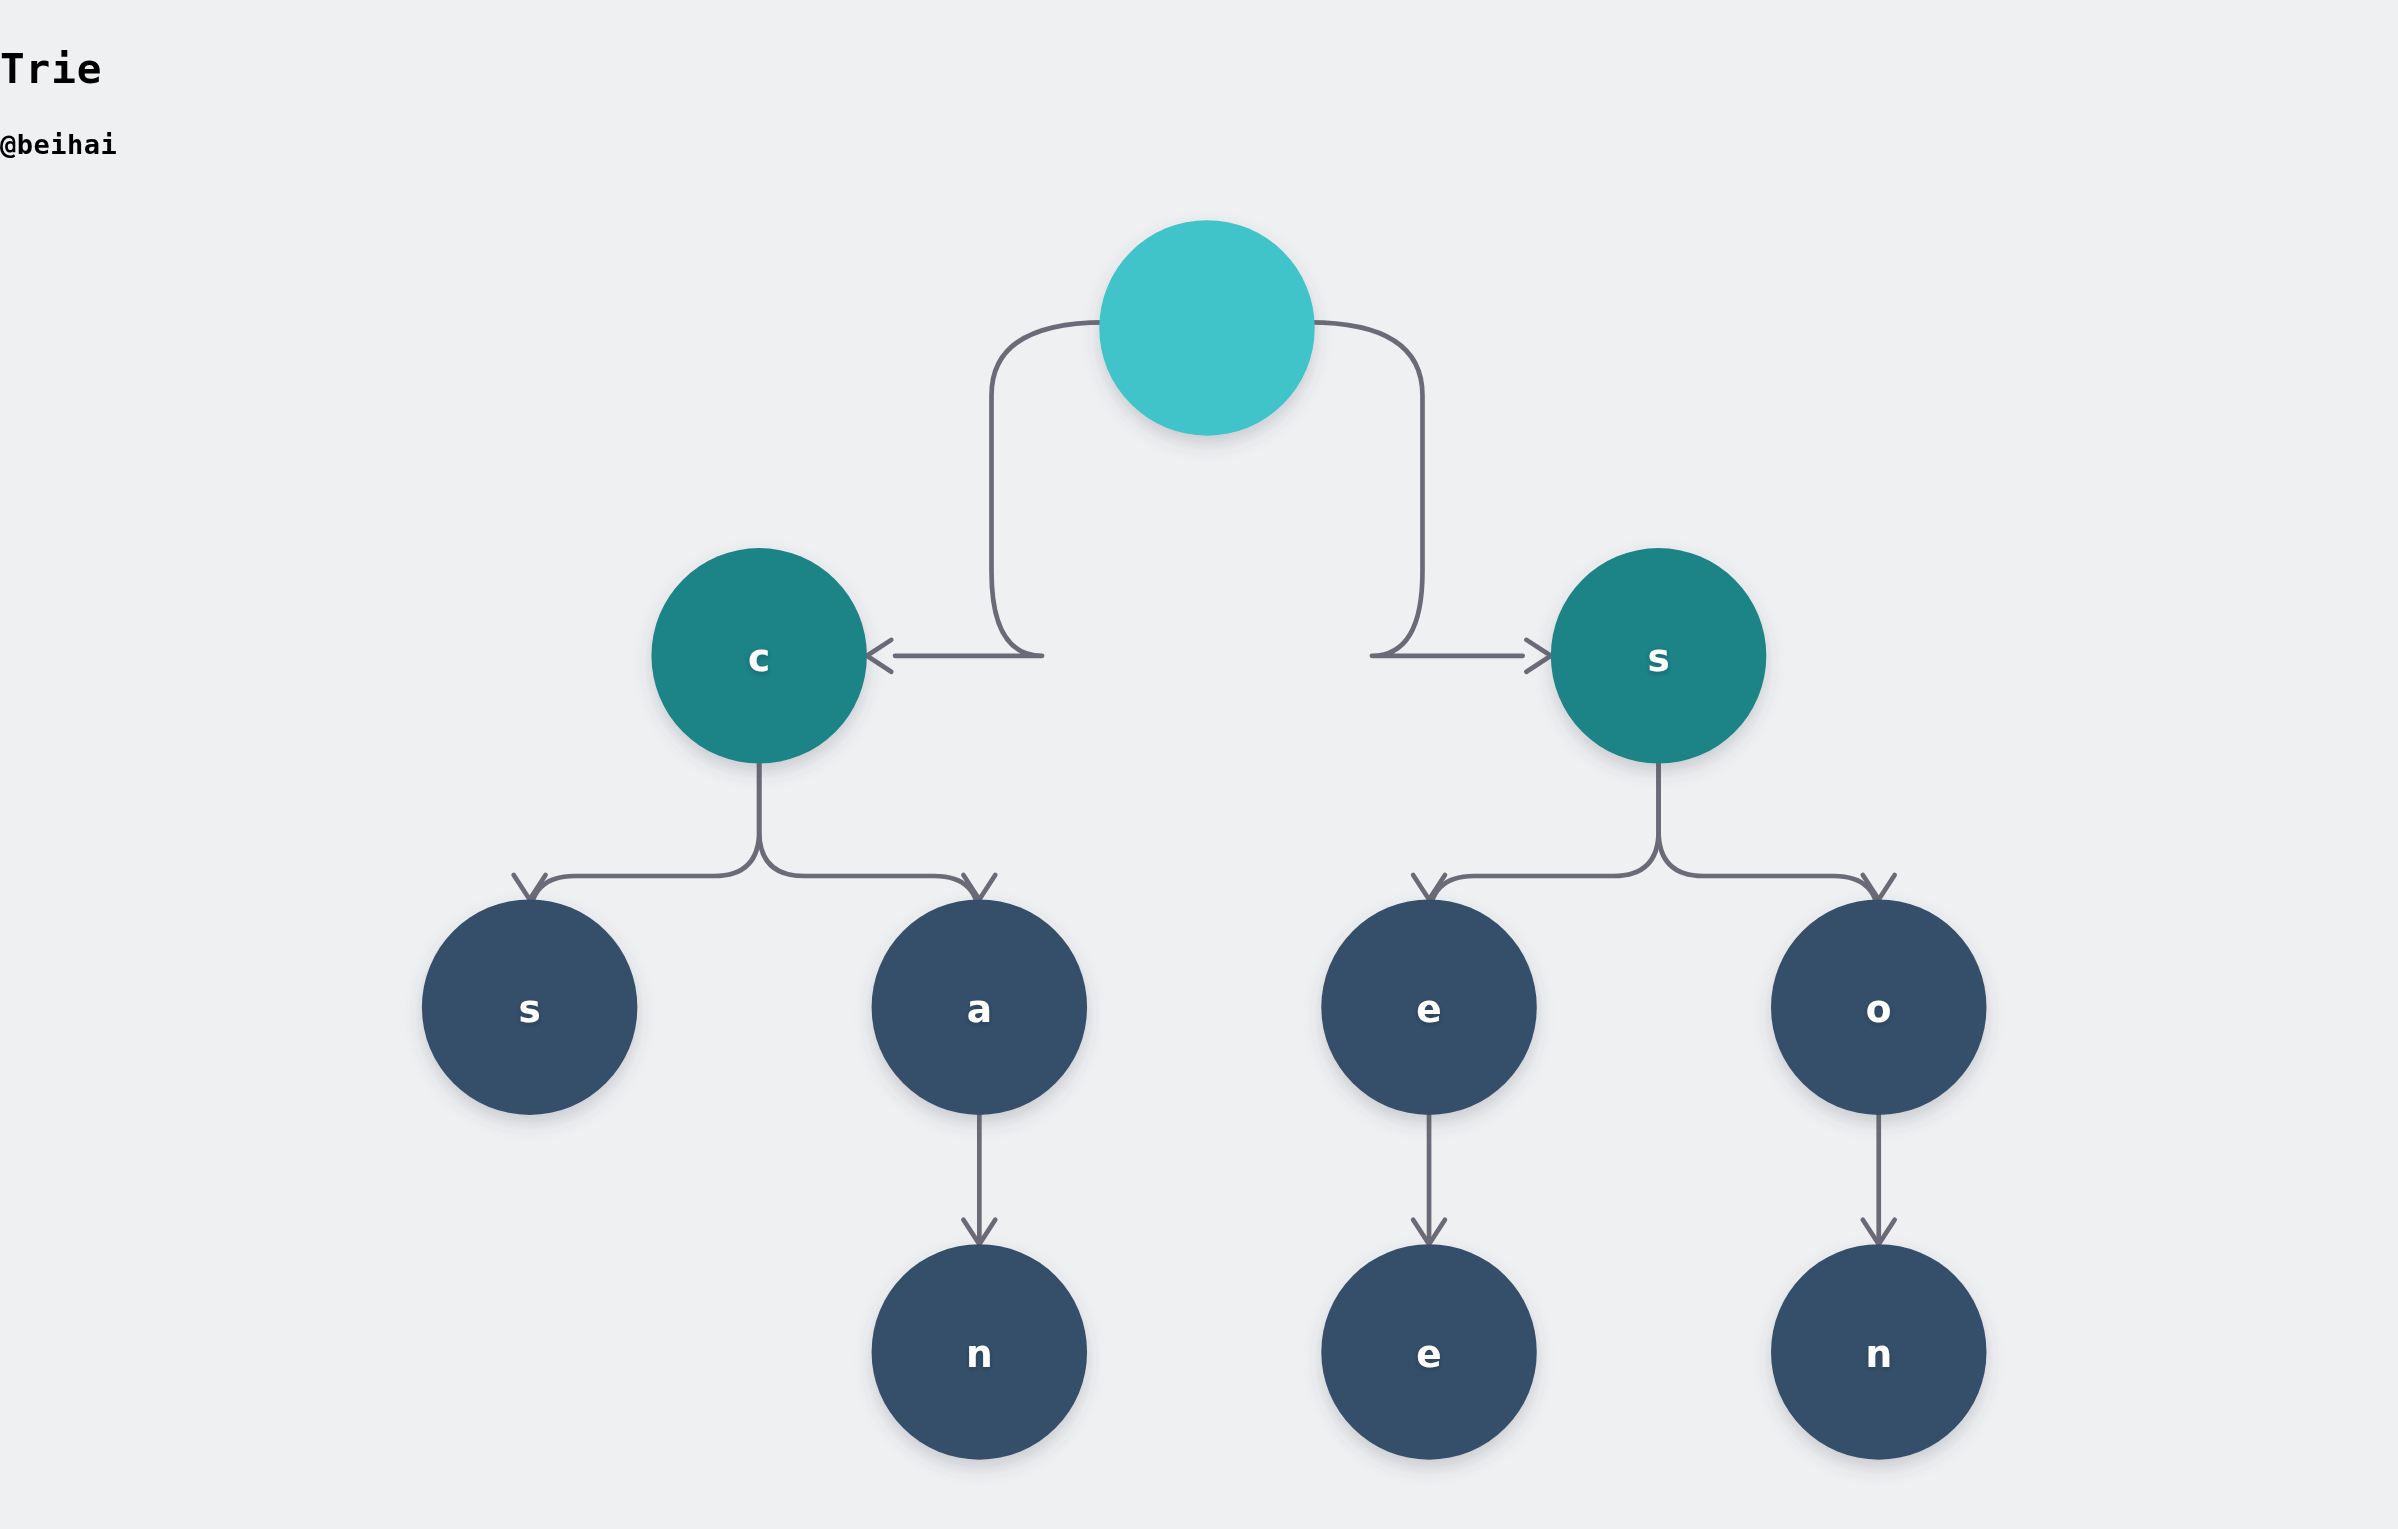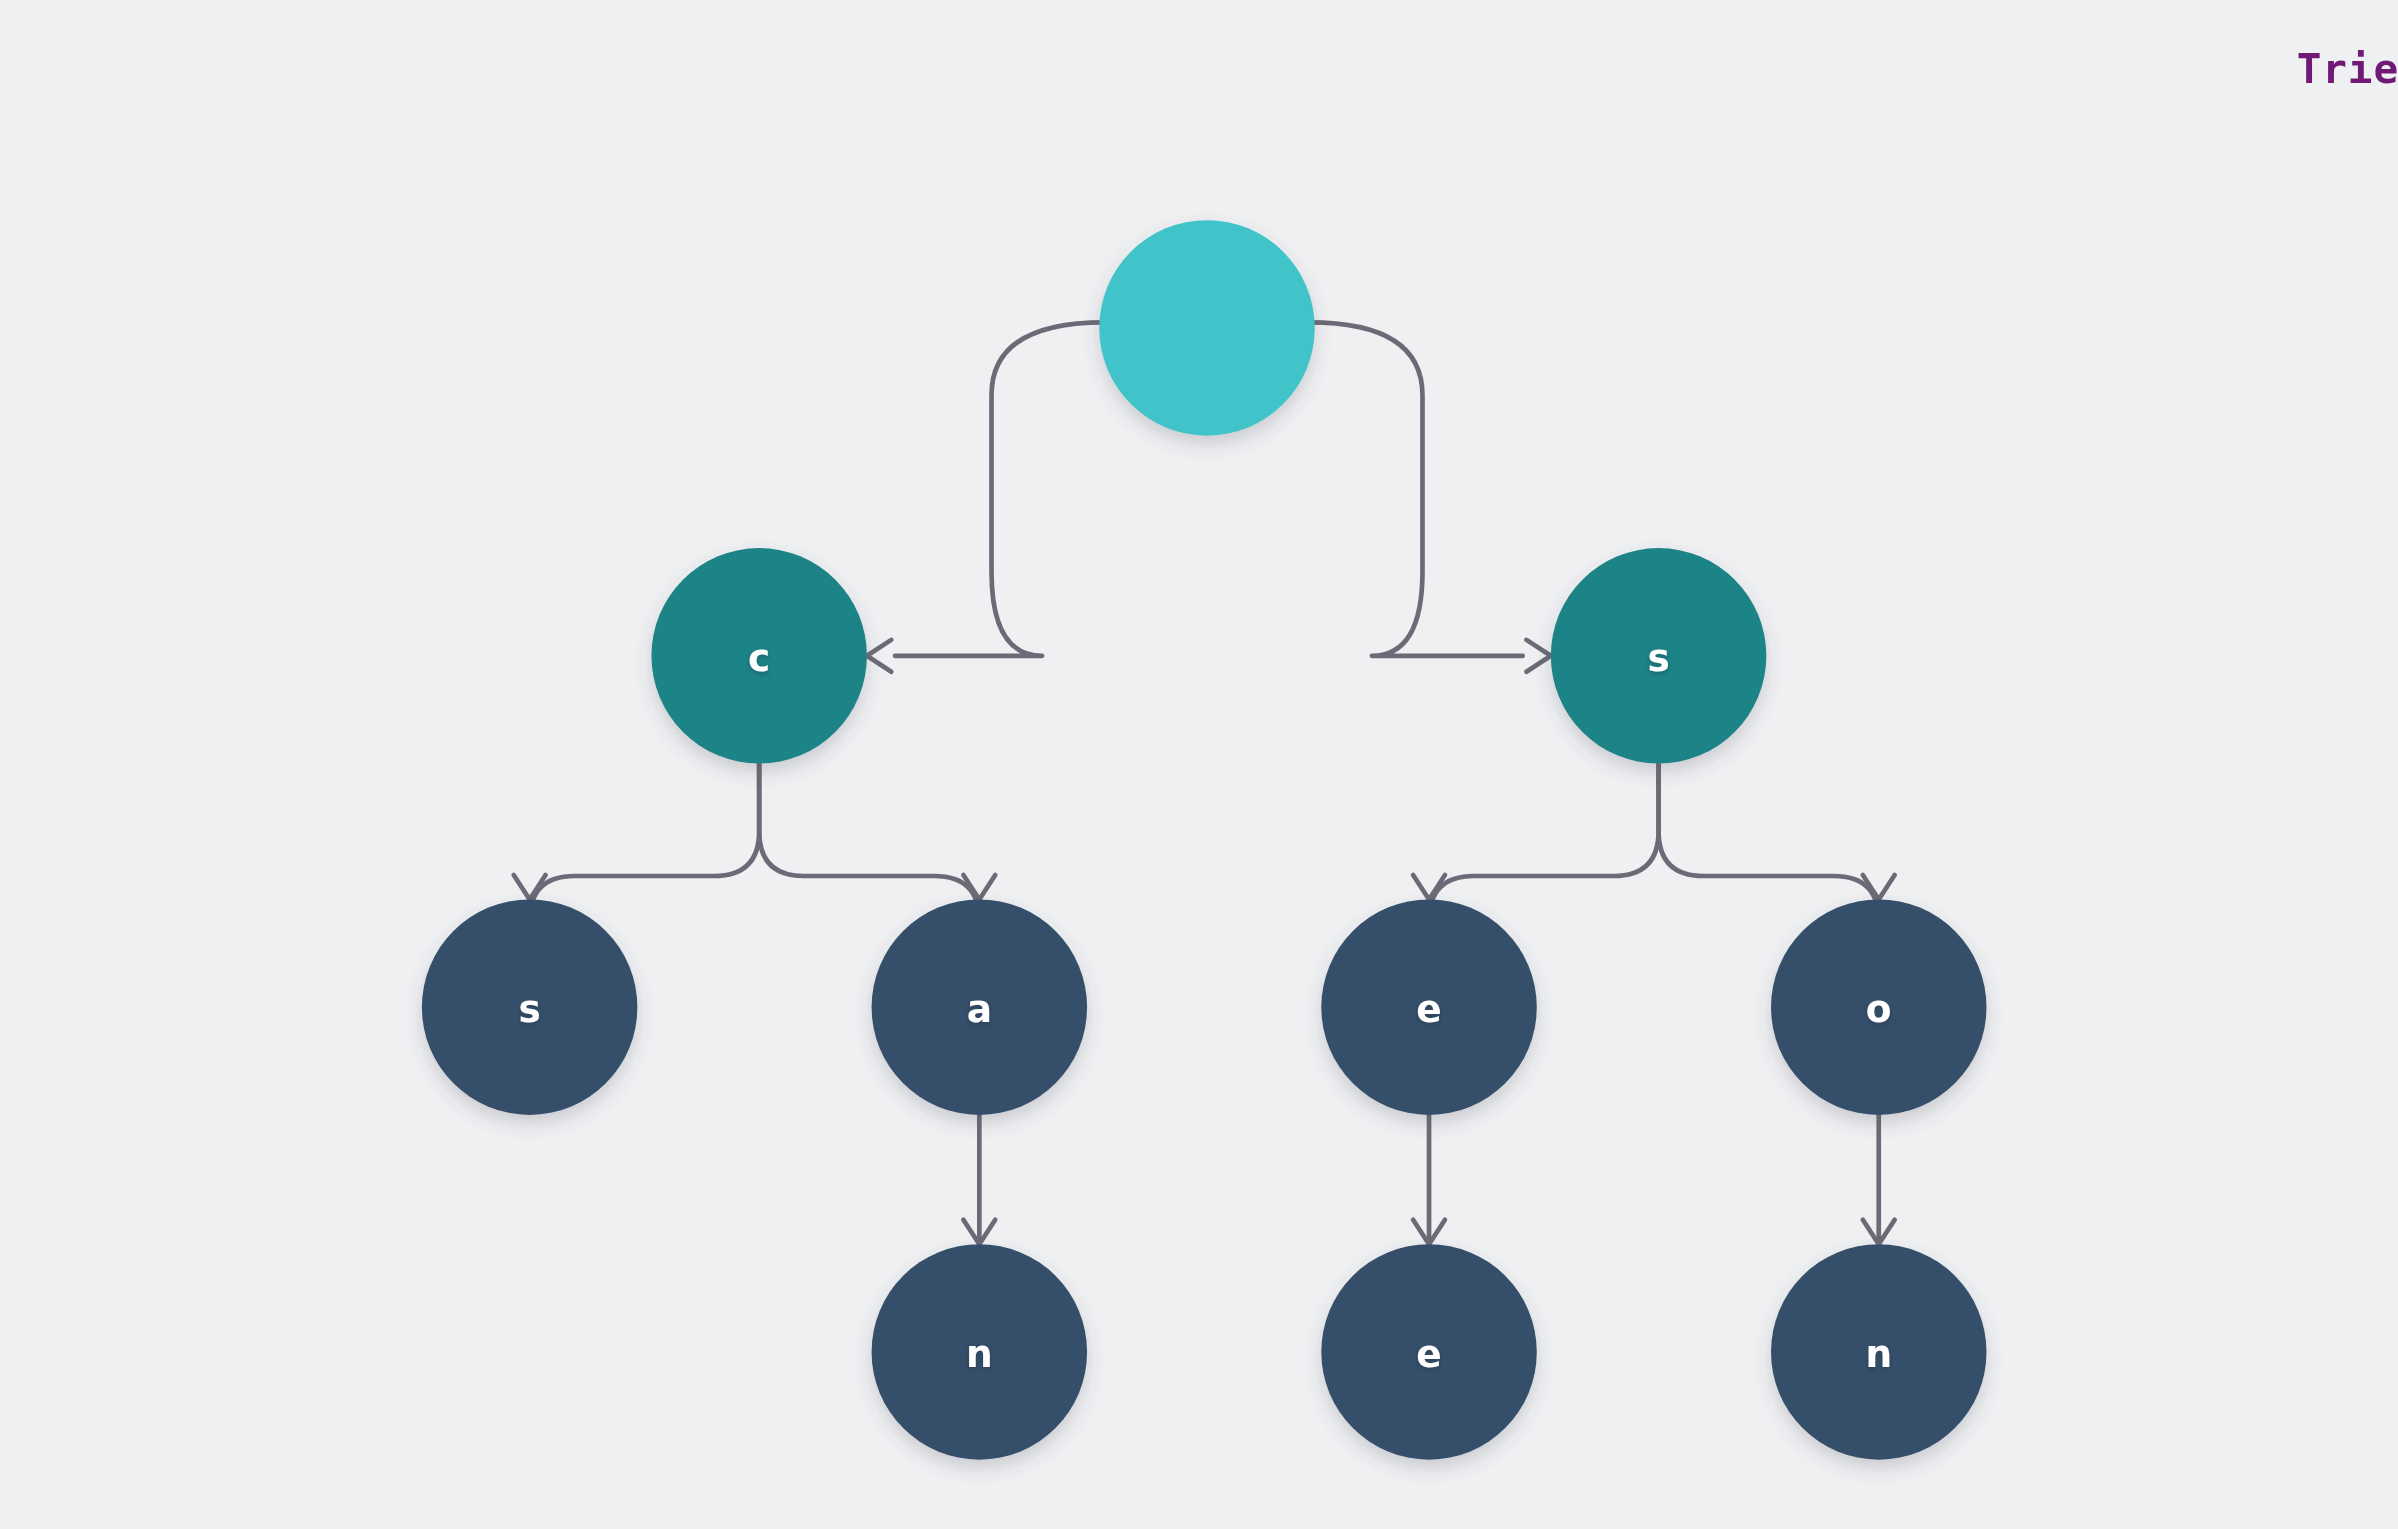--- a/index.html
+++ b/index.html
@@ -15,24 +15,24 @@
   }
   #stage {
     position: relative;
     width: 2399px;
     height: 1529px;
   }
   .heading {
     position: absolute;
     left: 0;
     width: 2399px;
-    text-align: right;
+    text-align: left;
     font-family: "DejaVu Sans Mono", monospace;
     font-weight: bold;
-    color: #701a75;
+    color: #000000;
     letter-spacing: 0.9px;
     white-space: pre;
   }
   #diagram-title {
     top: 45px;
     font-size: 41px;
   }
   #diagram-subtitle {
     top: 129px;
     font-size: 27px;
@@ -54,20 +54,21 @@
     user-select: none;
   }
 </style>
 </head>
 <body>
 
 <div id="stage">
 
   <div class="heading" id="diagram-title">Trie</div>
 
+  <div class="heading" id="diagram-subtitle">@beihai</div>
 
   <svg id="tree-canvas" width="2399" height="1529" viewBox="0 0 2560 1632">
     <defs>
       <filter id="node-shadow" x="-40%" y="-40%" width="180%" height="180%">
         <feDropShadow dx="0" dy="9" stdDeviation="9" flood-color="#46505f" flood-opacity="0.22"></feDropShadow>
       </filter>
       <filter id="text-shadow" x="-60%" y="-60%" width="220%" height="220%">
         <feDropShadow dx="0" dy="2" stdDeviation="2" flood-color="#1b2733" flood-opacity="0.35"></feDropShadow>
       </filter>
     </defs>

